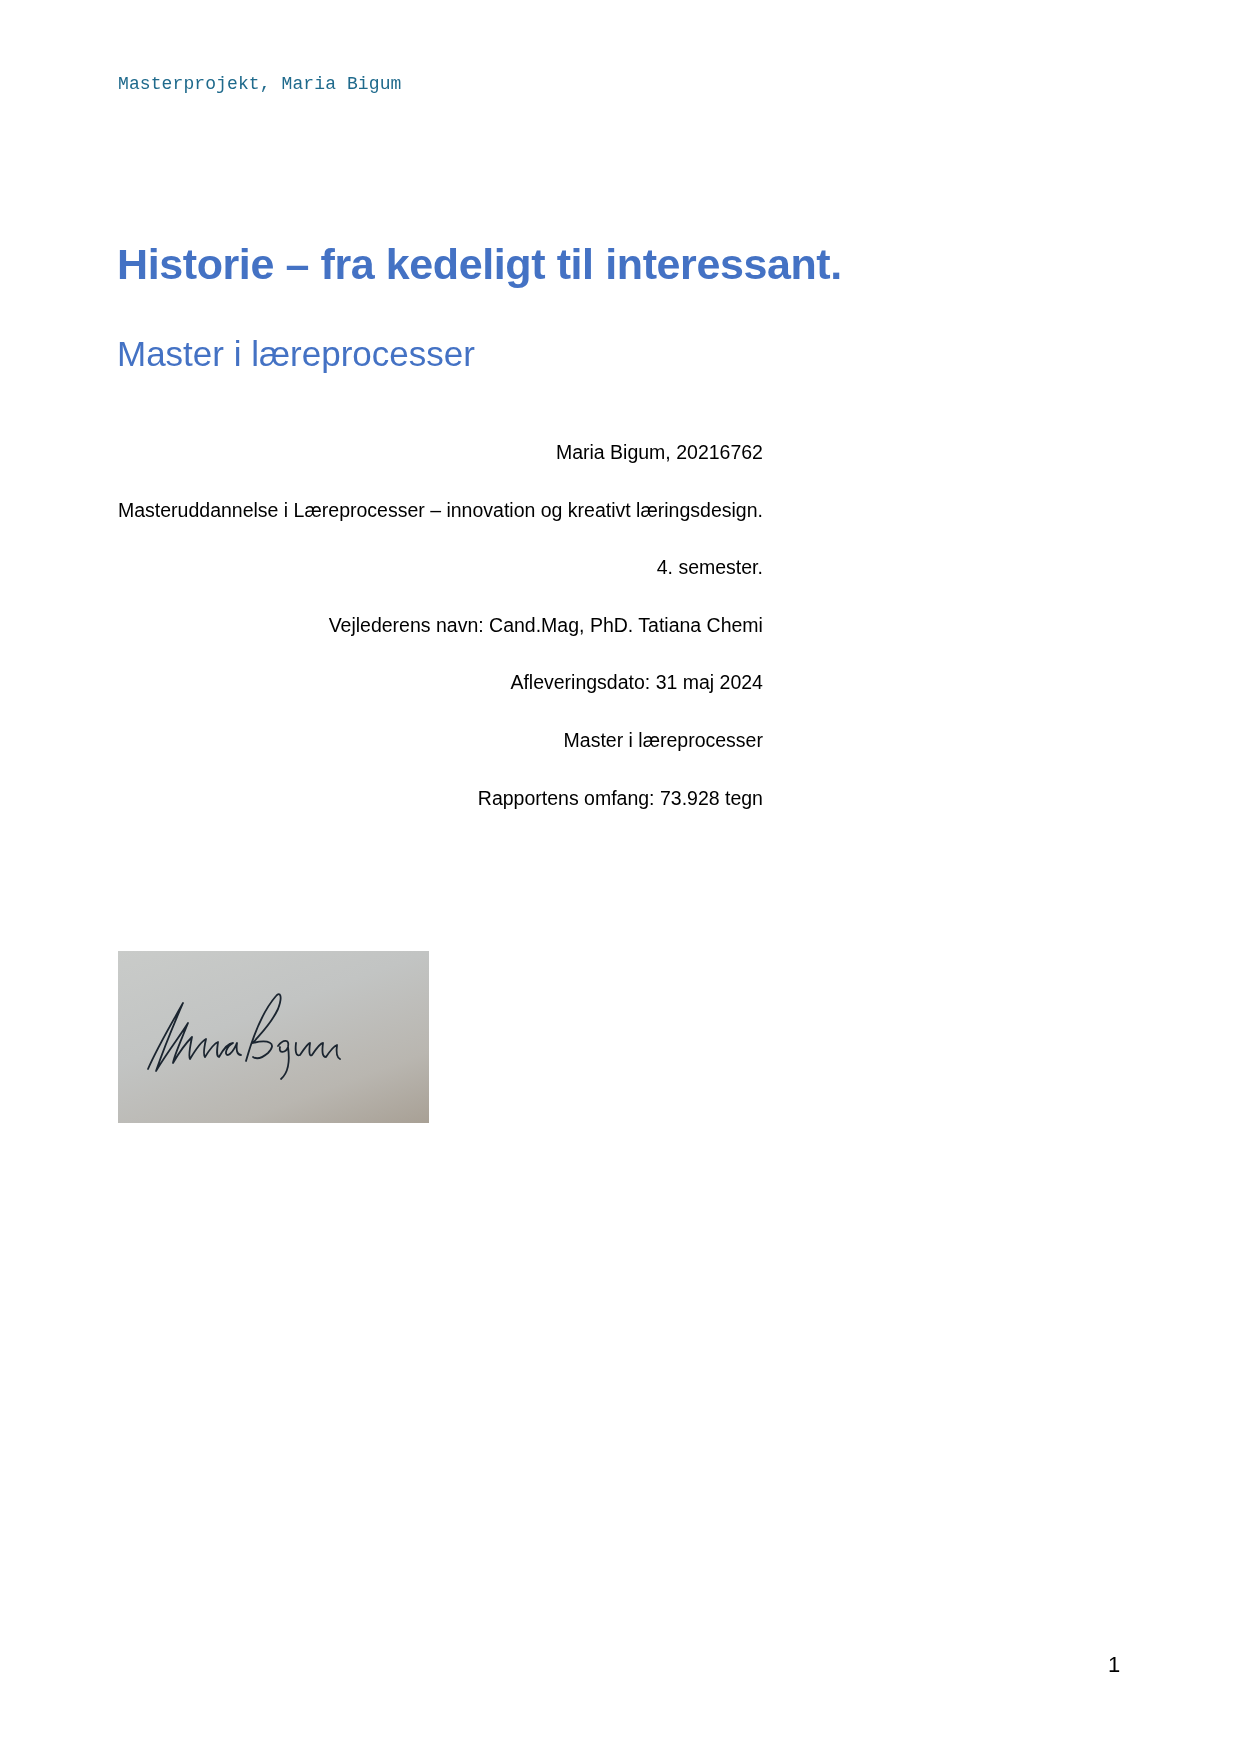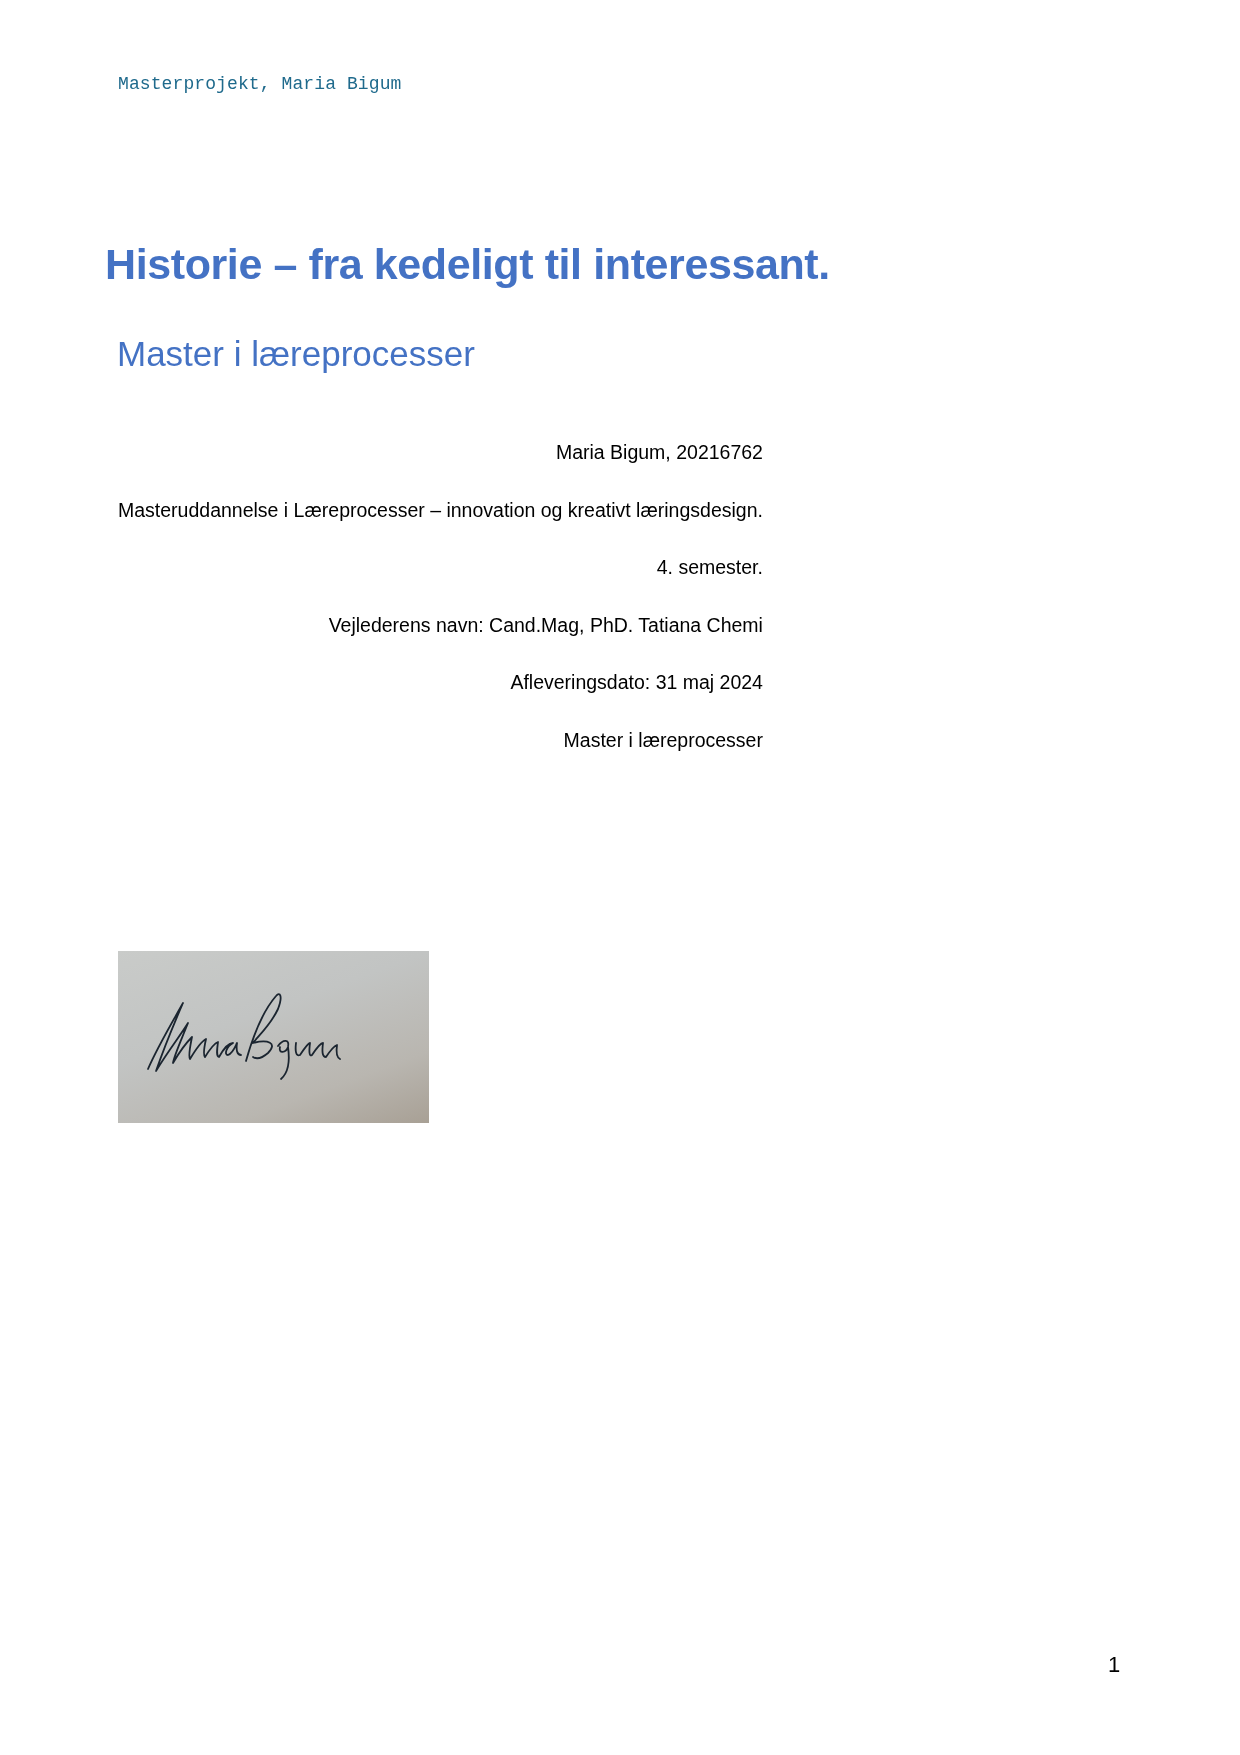--- a/index.html
+++ b/index.html
@@ -1,20 +1,20 @@
 <!DOCTYPE html>
 <html><head>
   <meta charset="utf-8">
   <style>
     html, body { margin: 0; padding: 0; background: #ffffff; }
     body { width: 1240px; height: 1755px; position: relative; overflow: hidden;
            font-family: "Liberation Sans", sans-serif; color: #000; }
     .header { position: absolute; left: 118px; top: 74px; font-size: 18px; color: #1f6a8c;
               font-family: Liberation Mono, monospace; letter-spacing: 0.1px; }
-    .title { position: absolute; left: 105px; top: 240px; font-size: 43px; font-weight: bold;
+    .title { position: absolute; left: 117px; top: 240px; font-size: 43px; font-weight: bold;
              color: #4472c4; font-family: "Liberation Sans", sans-serif; letter-spacing: -0.4px; margin: 0; }
     .subtitle { position: absolute; left: 117px; top: 334px; font-size: 35px; color: #4472c4;
                 font-family: "Liberation Sans", sans-serif; margin: 0; font-weight: normal; }
     .lines { position: absolute; left: 118px; top: 440px; }
     .line { font-size: 19.5px; height: 57.6px; line-height: 24px; white-space: nowrap; text-align: right; }
     .signature { position: absolute; left: 118px; top: 951px; width: 311px; height: 172px;
                  background: linear-gradient(160deg, #c9cbc9 0%, #c2c4c3 40%, #b9b6b0 75%, #a8a095 100%); overflow: hidden; }
     .page-number { position: absolute; left: 1108px; top: 1652px; font-size: 22px; }
   </style>
 </head>
@@ -25,20 +25,21 @@
 <h1 class="title">Historie – fra kedeligt til interessant.</h1>
 <h2 class="subtitle">Master i læreprocesser</h2>
 
 <div class="lines">
   <div class="line">Maria Bigum, 20216762</div>
   <div class="line">Masteruddannelse i Læreprocesser – innovation og kreativt læringsdesign.</div>
   <div class="line">4. semester.</div>
   <div class="line">Vejlederens navn: Cand.Mag, PhD. Tatiana Chemi</div>
   <div class="line">Afleveringsdato: 31 maj 2024</div>
   <div class="line">Master i læreprocesser</div>
+  <div class="line">Rapportens omfang: 73.928 tegn</div>
 </div>
 
 <div class="signature">
   <svg width="311" height="172" viewBox="0 0 311 172">
     <g fill="none" stroke="#1b2530" stroke-width="1.8" stroke-linecap="round" stroke-linejoin="round">
       <path d="M30 118 C 40 95, 55 70, 65 52 C 55 75, 45 100, 38 120 C 50 100, 62 85, 70 72 C 62 92, 56 105, 55 112 C 62 100, 70 90, 74 86 C 72 96, 70 105, 72 108 C 78 98, 84 90, 88 88 C 86 97, 85 104, 87 106 C 92 98, 97 92, 100 91 C 99 99, 98 105, 101 106 C 106 97, 110 92, 115 92 C 108 96, 106 104, 110 104 C 115 102, 117 96, 119 92 C 118 99, 119 104, 123 104"></path>
       <path d="M128 110 C 135 85, 145 60, 158 45 C 162 40, 165 45, 160 58 C 152 75, 140 85, 135 92 C 150 88, 160 92, 150 102 C 143 108, 138 108, 135 106"></path>
       <path d="M160 95 C 165 88, 172 88, 170 96 C 168 102, 160 103, 162 96 M170 96 C 172 110, 170 122, 163 128"></path>
       <path d="M178 92 C 177 100, 178 106, 182 104 C 186 98, 190 92, 192 92 C 191 100, 191 106, 194 104 C 198 98, 202 92, 205 92 C 204 100, 204 106, 208 106 C 212 100, 216 95, 219 94 C 218 101, 218 106, 222 108"></path>
     </g>

